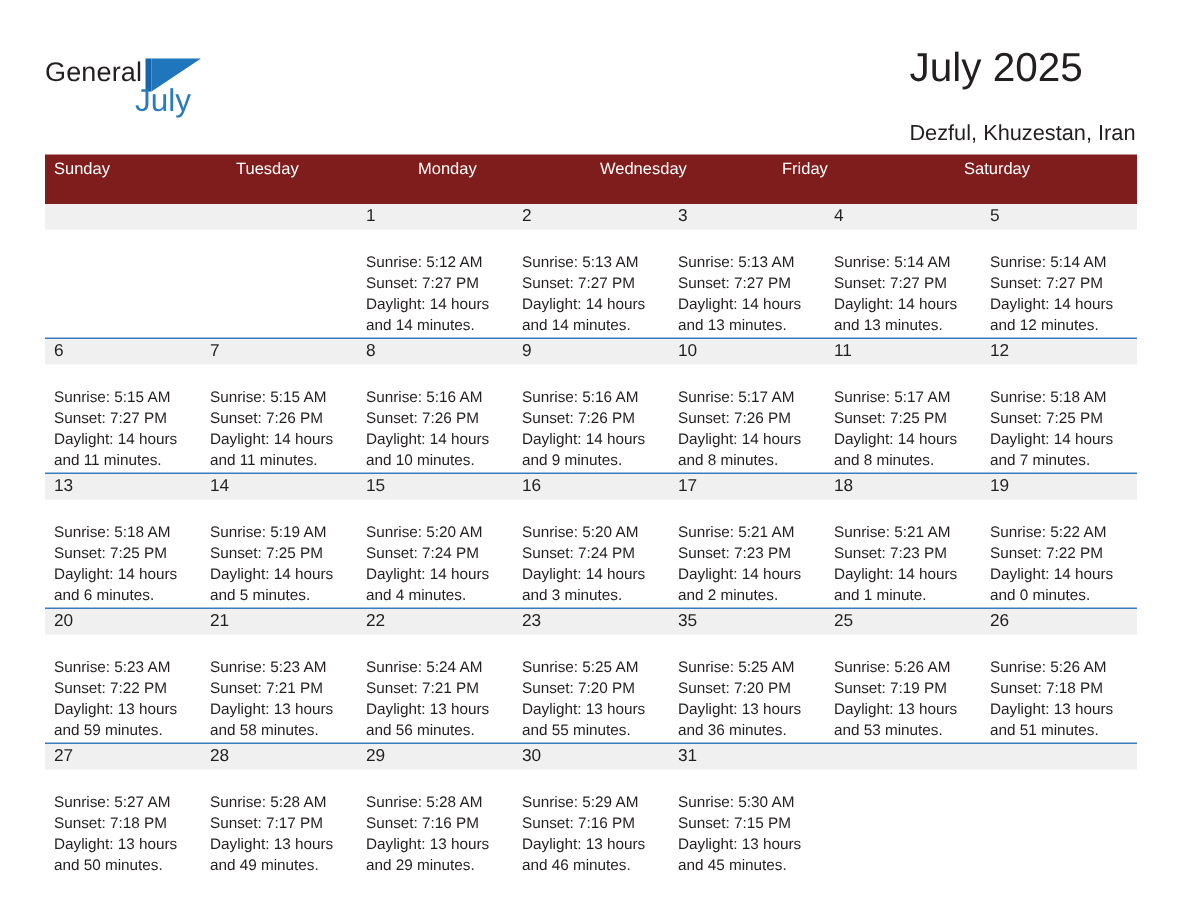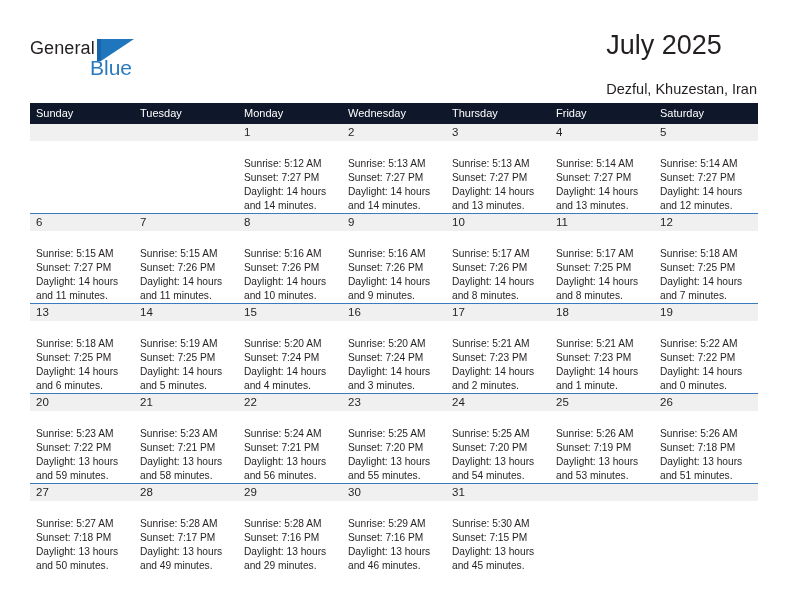--- a/index.html
+++ b/index.html
@@ -102,22 +102,22 @@
 
   
   .calendar {
     position: absolute;
     left: 30px;
     top: 103px;
     width: 728px;
   }
   .weekday-header {
     display: flex;
-    background: #0f172a;
-    height: 21px;
+    background: #7f1d1d;
+    height: 33px;
   }
   .weekday-cell {
     flex: 1 1 0;
     color: #ffffff;
     font-size: 11px;
     line-height: 21px;
     padding-left: 6px;
     box-sizing: border-box;
     white-space: nowrap;
     overflow: hidden;
@@ -166,38 +166,37 @@
 <div class="page">
 
   <div class="top-bar">
 
     <div class="brand">
       <span class="brand-general">General</span>
       <span class="brand-mark">
         <span class="bar"></span>
         <span class="tri"></span>
       </span>
-      <span class="brand-blue">Blue</span>
+      <span class="brand-blue">July</span>
     </div>
 
     <div class="title-block">
       <div class="cal-title">July 2025</div>
       <div class="cal-subtitle">Dezful, Khuzestan, Iran</div>
     </div>
 
   </div>
 
   <div class="calendar">
 
     <div class="weekday-header">
       <div class="weekday-cell">Sunday</div>
       <div class="weekday-cell">Tuesday</div>
       <div class="weekday-cell">Monday</div>
       <div class="weekday-cell">Wednesday</div>
-      <div class="weekday-cell">Thursday</div>
       <div class="weekday-cell">Friday</div>
       <div class="weekday-cell">Saturday</div>
     </div>
 
     <div class="week-row first">
       <div class="day-cell empty">
         <div class="day-number"></div>
         <div class="day-body">
           <div></div>
           <div></div>
@@ -424,26 +423,26 @@
       <div class="day-cell">
         <div class="day-number">23</div>
         <div class="day-body">
           <div>Sunrise: 5:25 AM</div>
           <div>Sunset: 7:20 PM</div>
           <div>Daylight: 13 hours</div>
           <div>and 55 minutes.</div>
         </div>
       </div>
       <div class="day-cell">
-        <div class="day-number">24</div>
+        <div class="day-number">35</div>
         <div class="day-body">
           <div>Sunrise: 5:25 AM</div>
           <div>Sunset: 7:20 PM</div>
           <div>Daylight: 13 hours</div>
-          <div>and 54 minutes.</div>
+          <div>and 36 minutes.</div>
         </div>
       </div>
       <div class="day-cell">
         <div class="day-number">25</div>
         <div class="day-body">
           <div>Sunrise: 5:26 AM</div>
           <div>Sunset: 7:19 PM</div>
           <div>Daylight: 13 hours</div>
           <div>and 53 minutes.</div>
         </div>

